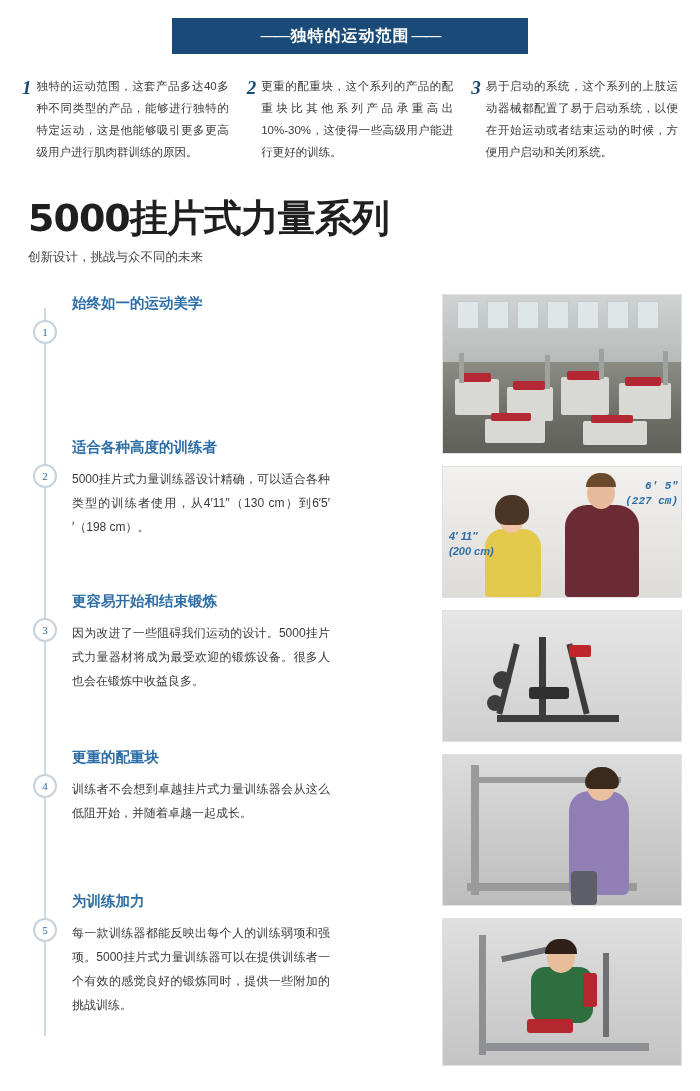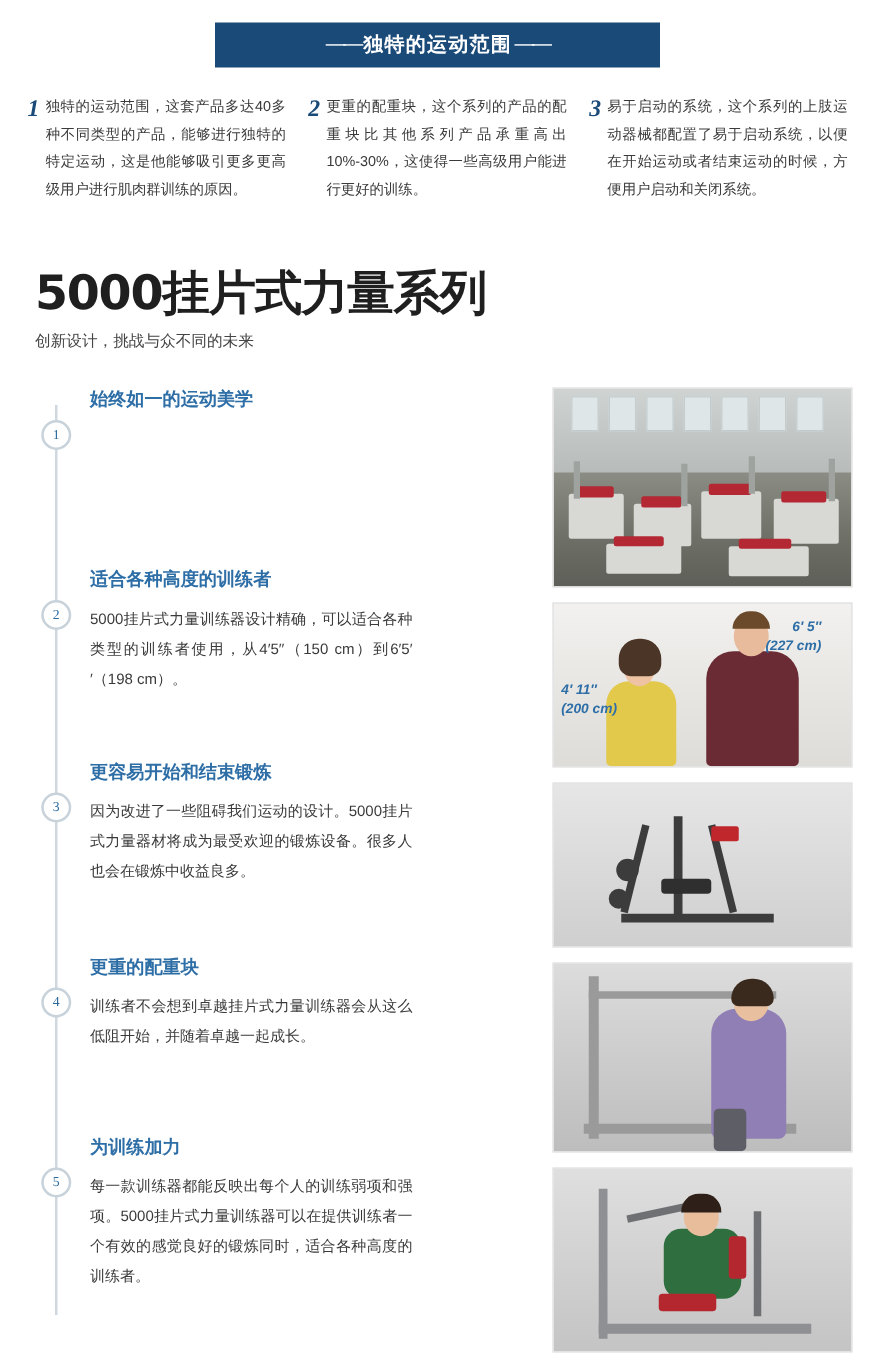--- a/index.html
+++ b/index.html
@@ -64,21 +64,21 @@
   }
   .intro-text {
     font-size: 11.5px;
     color: #3a3a3a;
     text-align: justify;
     line-height: 1.9;
   }
 
   
   .title-block {
-    margin: 52px 0 0 28px;
+    margin: 36px 0 0 28px;
   }
   .big-title {
     font-size: 38px;
     font-weight: bold;
     color: #1f1f1f;
     letter-spacing: -1px;
     font-family: "DejaVu Sans", sans-serif;
     line-height: 1.05;
   }
   .sub-title {
@@ -221,21 +221,21 @@
   }
   .p2 .cap {
     position:absolute;
     color:#2e6ea6;
     font-style: italic;
     font-weight: bold;
     font-size: 11px;
     line-height: 1.35;
     text-align: right;
   }
-  .p2 .cap-hi { right: 24px; top: 12px; }
+  .p2 .cap-hi { right: 3px; top: 12px; font-family: Liberation Mono, monospace; }
   .p2 .cap-lo { left: 6px; top: 62px; text-align: left;}
 
   
   .p3 .bg { position:absolute; inset:0; background: linear-gradient(180deg,#e6e6e6 0%,#cfcfcf 100%); }
   .p3 .frame { position:absolute; background:#3c3c3c; }
   .p3 .red { position:absolute; background:#c0272d; border-radius:2px;}
   .p3 .seat { position:absolute; background:#2f2f2f; border-radius:3px;}
 
   
   .p4 .bg { position:absolute; inset:0; background: linear-gradient(180deg,#dcdcdc 0%,#bdbdbd 100%); }
@@ -290,39 +290,39 @@
     <div class="timeline"></div>
 
     <div class="feature-row f1">
       <div class="bullet">1</div>
       <div class="feature-title">始终如一的运动美学</div>
     </div>
 
     <div class="feature-row f2">
       <div class="bullet">2</div>
       <div class="feature-title">适合各种高度的训练者</div>
-      <div class="feature-text">5000挂片式力量训练器设计精确，可以适合各种类型的训练者使用，从4′5′′（150 cm）到6′5′′（198 cm）。</div>
+      <div class="feature-text">5000挂片式力量训练器设计精确，可以适合各种类型的训练者使用，从4′11′′（130 cm）到6′5′′（198 cm）。</div>
     </div>
 
     <div class="feature-row f3">
       <div class="bullet">3</div>
       <div class="feature-title">更容易开始和结束锻炼</div>
       <div class="feature-text">因为改进了一些阻碍我们运动的设计。5000挂片式力量器材将成为最受欢迎的锻炼设备。很多人也会在锻炼中收益良多。</div>
     </div>
 
     <div class="feature-row f4">
       <div class="bullet">4</div>
       <div class="feature-title">更重的配重块</div>
       <div class="feature-text">训练者不会想到卓越挂片式力量训练器会从这么低阻开始，并随着卓越一起成长。</div>
     </div>
 
     <div class="feature-row f5">
       <div class="bullet">5</div>
       <div class="feature-title">为训练加力</div>
-      <div class="feature-text">每一款训练器都能反映出每个人的训练弱项和强项。5000挂片式力量训练器可以在提供训练者一个有效的感觉良好的锻炼同时，适合各种高度的训练者。</div>
+      <div class="feature-text">每一款训练器都能反映出每个人的训练弱项和强项。5000挂片式力量训练器可以在提供训练者一个有效的感觉良好的锻炼同时，提供一些附加的挑战训练。</div>
     </div>
   </div>
 
   <div class="photos">
 
     <div class="photo p1">
       <div class="wall"></div>
       <div class="win" style="left:14px;"></div>
       <div class="win" style="left:44px;"></div>
       <div class="win" style="left:74px;"></div>

